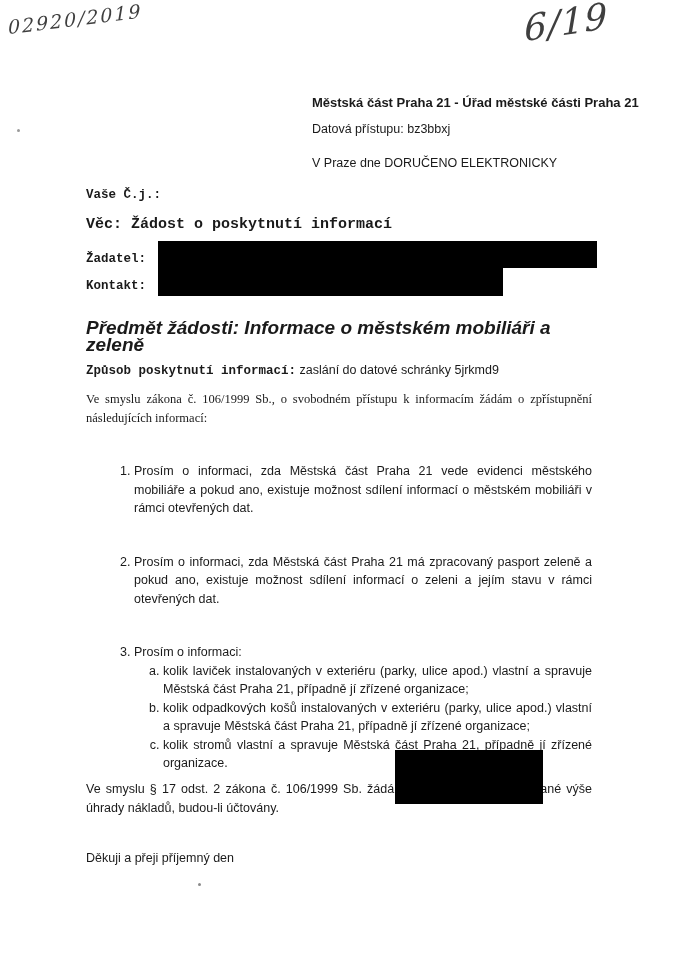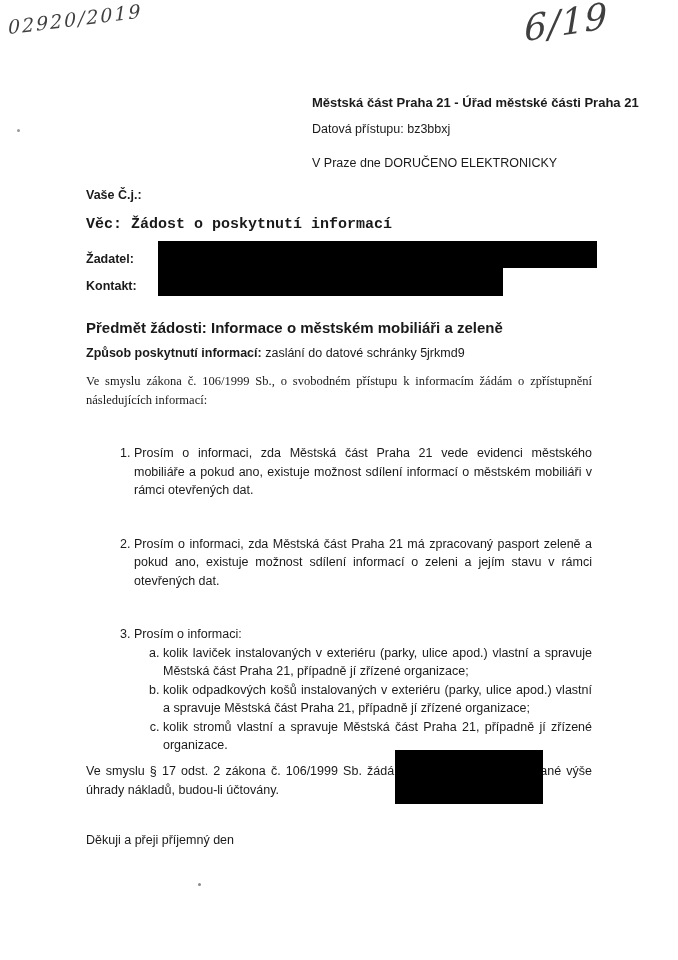--- a/index.html
+++ b/index.html
@@ -12,26 +12,26 @@
   .hw-tl{left:8px;top:16px;font-size:19px;letter-spacing:2px;transform:rotate(-7deg) skewX(-6deg);transform-origin:left top;}
   .hw-tr{left:524px;top:8px;font-size:36px;letter-spacing:1px;transform:rotate(-9deg) skewX(-8deg);transform-origin:left top;}
   
   .header{position:absolute;left:312px;top:96px;width:370px;font-size:12.5px;line-height:14px;}
   .header .office{font-weight:bold;font-size:13px;}
   .header .databox{margin-top:12px;}
   .header .placedate{margin-top:20px;}
   
   .main{position:absolute;left:86px;top:0;width:506px;font-size:12.5px;line-height:18.5px;}
   .main p{margin:0;}
-  .bold{font-weight:bold;}
+  .bold{font-weight:bold;font-family:Liberation Mono, monospace;}
   .ref{margin-top:188px !important;line-height:14px;}
   .subject{margin-top:13px !important;font-size:15px;font-weight:bold;line-height:19px;font-family:Liberation Mono, monospace;}
   .label-zadatel{margin-top:18px !important;line-height:14px;}
   .label-kontakt{margin-top:13px !important;line-height:14px;}
-  .predmet{margin-top:26px !important;font-size:15px;font-weight:bold;line-height:17px;}
+  .predmet{margin-top:26px !important;font-size:19px;font-weight:bold;line-height:17px;font-style:italic;}
   .zpusob{margin-top:10px !important;line-height:15px;}
   .intro{margin-top:11px !important;text-align:justify;font-family:Liberation Serif, serif;}
   ol.main-list{margin:6px 0 0 0;padding:0 0 0 48px;list-style:decimal outside;}
   ol.main-list>li{text-align:justify;margin-top:35px;}
   ol.sub-list{margin:0;padding:0 0 0 29px;list-style:lower-alpha outside;}
   ol.sub-list>li{text-align:justify;}
   .note{margin-top:12px !important;text-align:justify;line-height:19.5px;}
   .fees{margin-top:7px !important;text-align:justify;line-height:19.5px;}
   .closing{margin-top:32px !important;line-height:15px;}
   

